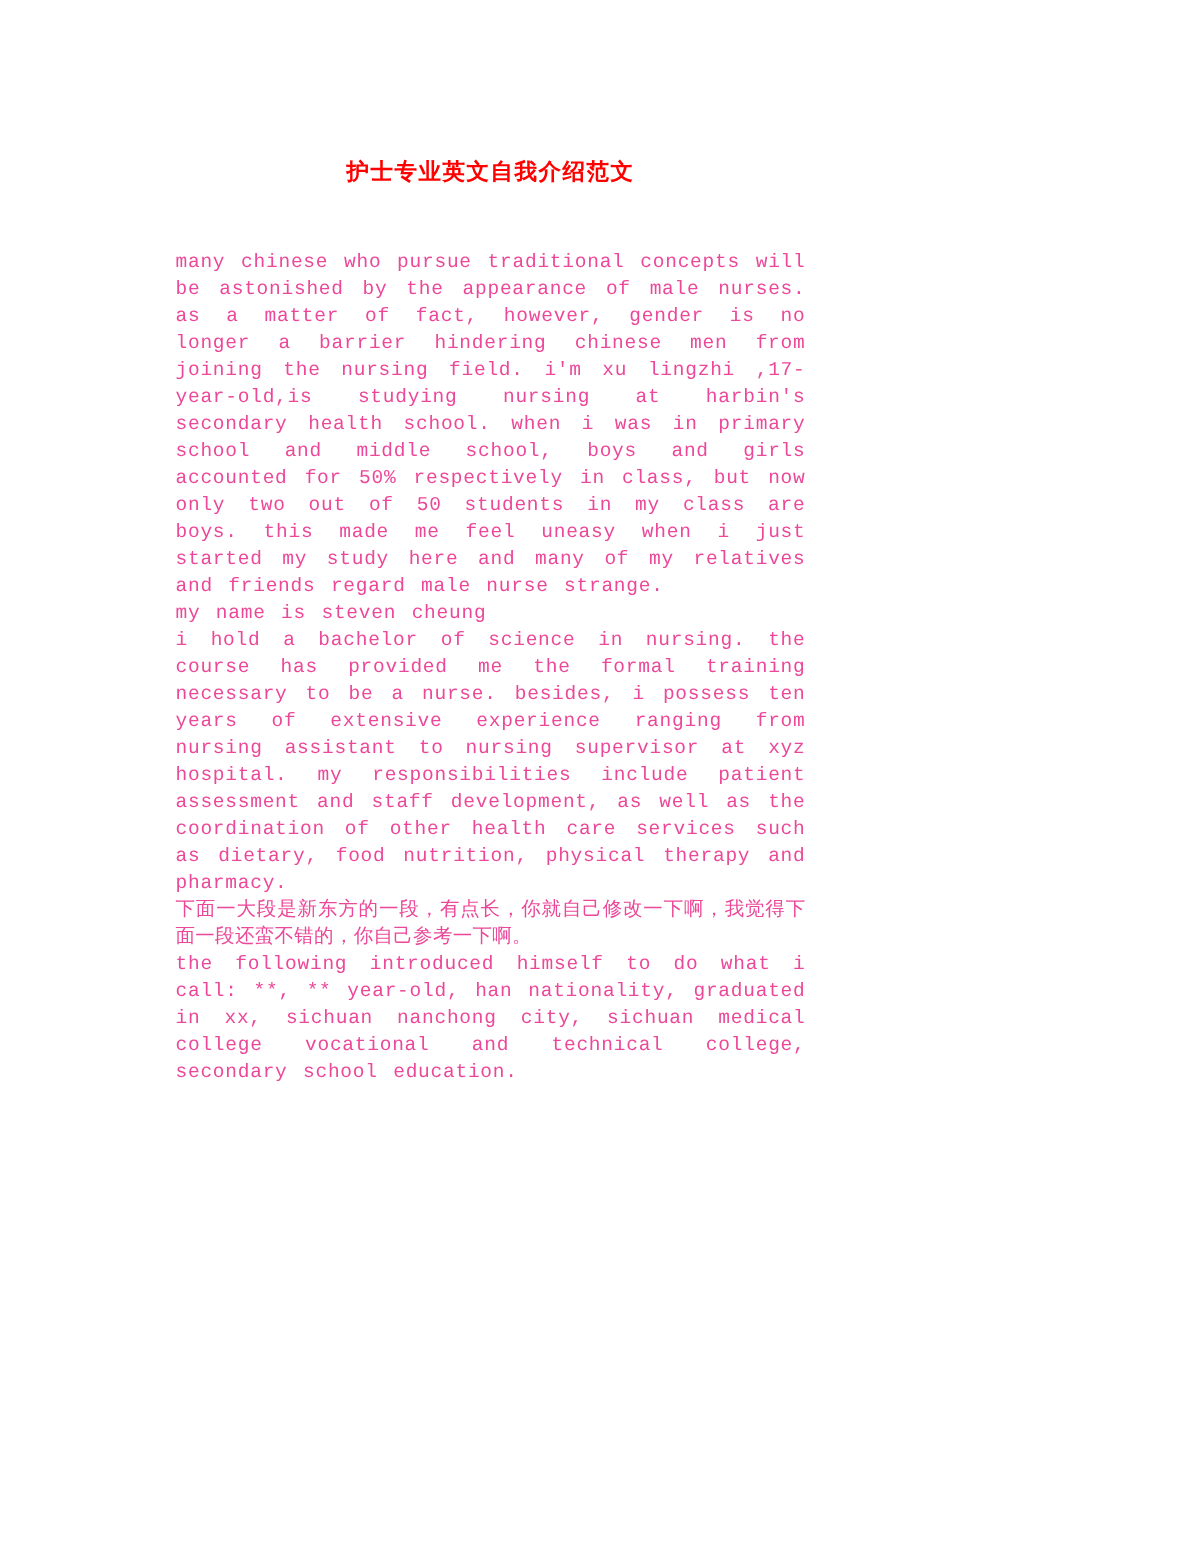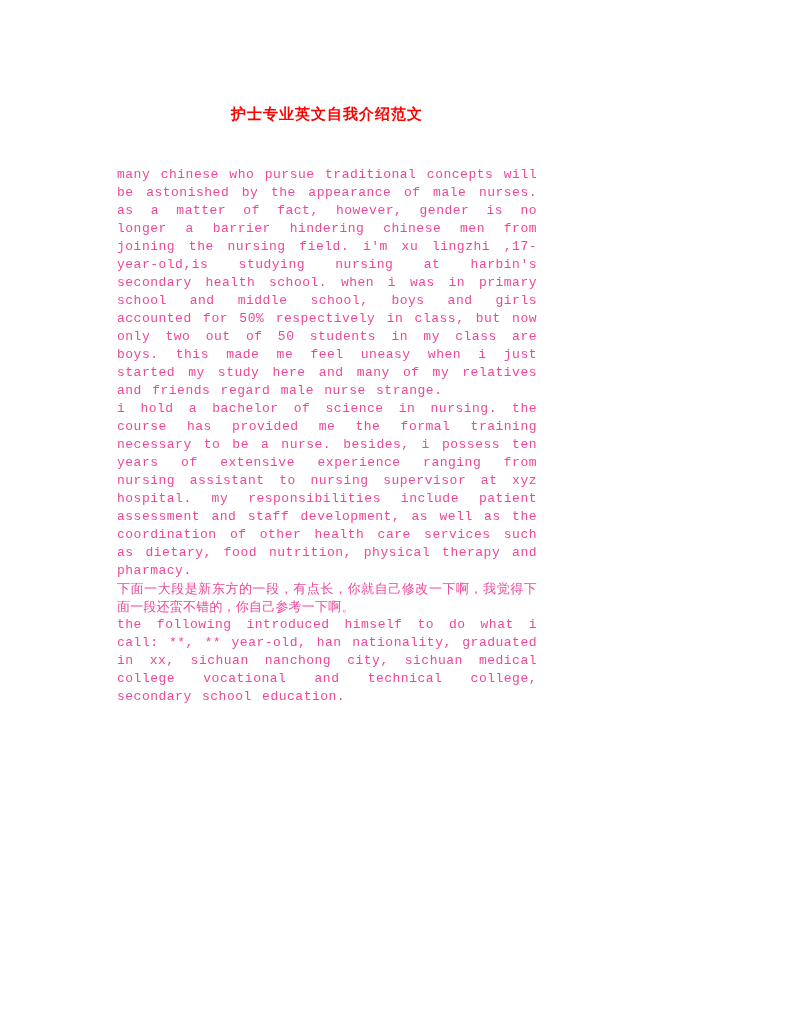--- a/index.html
+++ b/index.html
@@ -27,30 +27,31 @@
   }
   .doc-body p {
     font-size: 13px;
     color: #ec4899;
     line-height: 18px;
     text-align: justify;
     letter-spacing: 0.5px;
     word-spacing: 2px;
   }
   .doc-body p.cjk {
-    font-family: Liberation Sans, sans-serif;
+    font-family: Liberation Mono, monospace;
     letter-spacing: 0.2px;
     word-spacing: 0;
   }
 </style>
 </head>
 <body>
 
 <div class="page">
   <h1 class="doc-title">护士专业英文自我介绍范文</h1>
 
   <div class="doc-body">
     <p>many chinese who pursue traditional concepts will be astonished by the appearance of male nurses. as a matter of fact, however, gender is no longer a barrier hindering chinese men from joining the nursing field. i'm xu lingzhi ,17-year-old,is studying nursing at harbin's secondary health school. when i was in primary school and middle school, boys and girls accounted for 50% respectively in class, but now only two out of 50 students in my class are boys. this made me feel uneasy when i just started my study here and many of my relatives and friends regard male nurse strange.</p>
+    <p>my name is steven cheung</p>
     <p>i hold a bachelor of science in nursing. the course has provided me the formal training necessary to be a nurse. besides, i possess ten years of extensive experience ranging from nursing assistant to nursing supervisor at xyz hospital. my responsibilities include patient assessment and staff development, as well as the coordination of other health care services such as dietary, food nutrition, physical therapy and pharmacy.</p>
     <p class="cjk">下面一大段是新东方的一段，有点长，你就自己修改一下啊，我觉得下面一段还蛮不错的，你自己参考一下啊。</p>
     <p>the following introduced himself to do what i call: **, ** year-old, han nationality, graduated in xx, sichuan nanchong city, sichuan medical college vocational and technical college, secondary school education.</p>
   </div>
 </div>
 
 </body></html>

